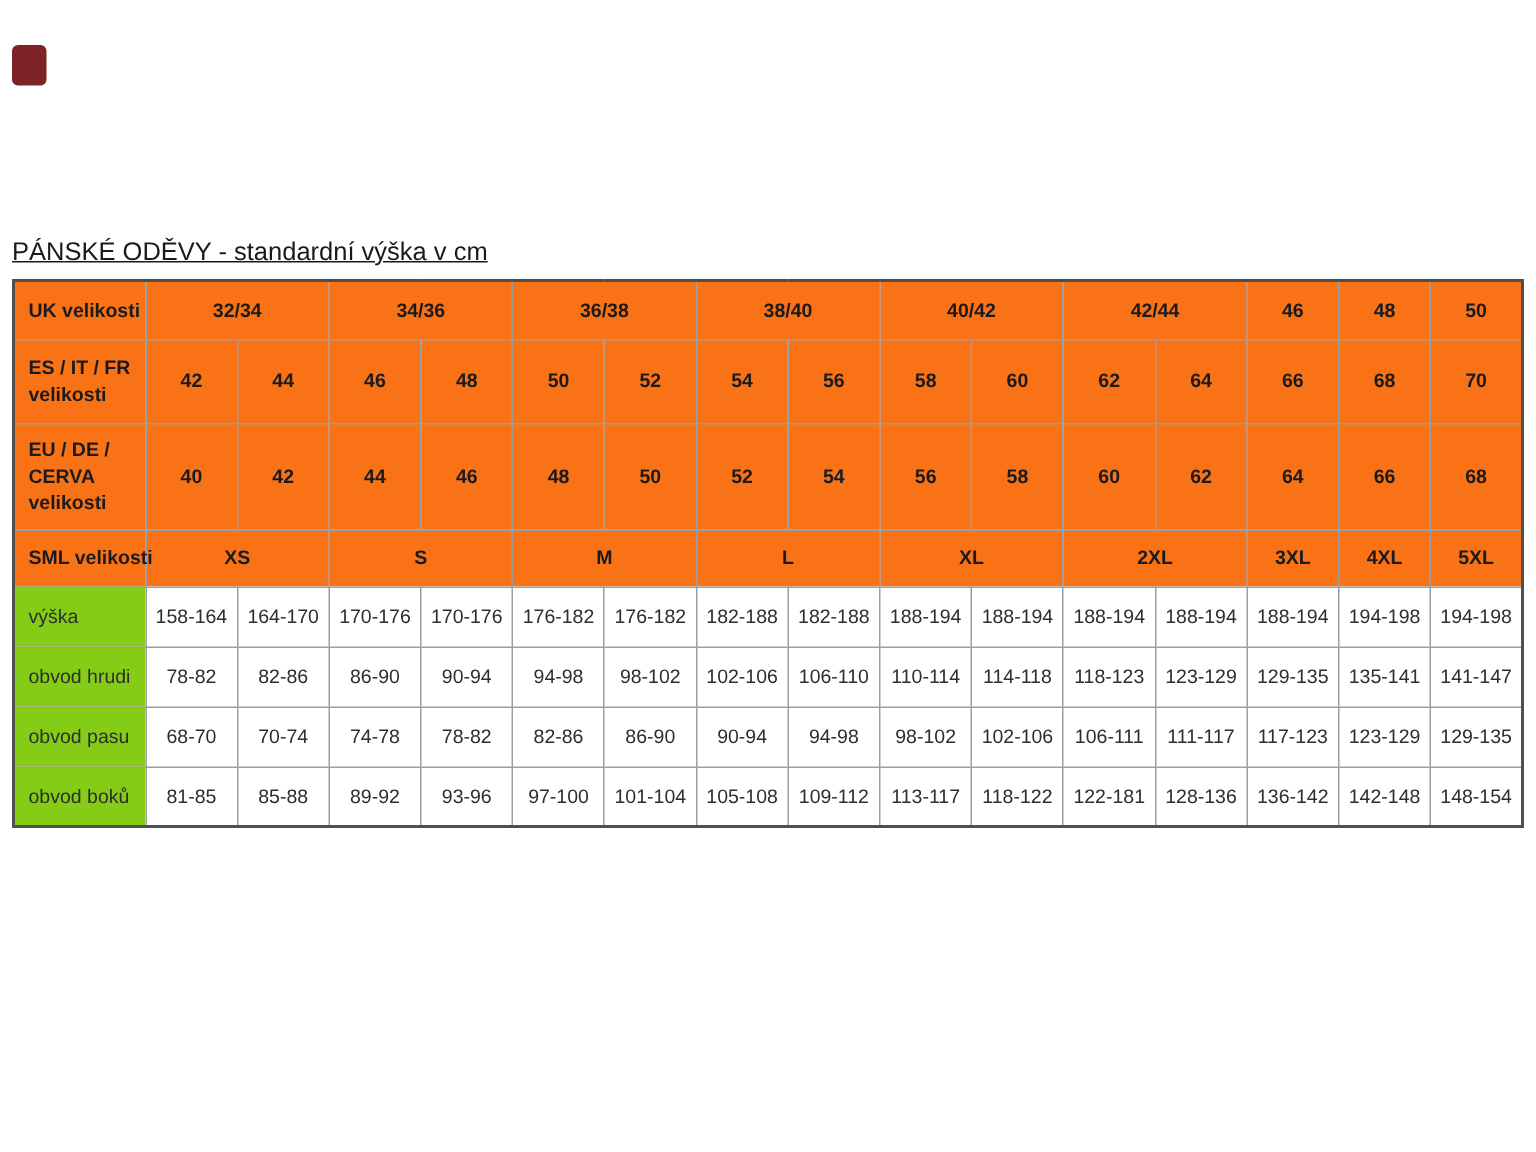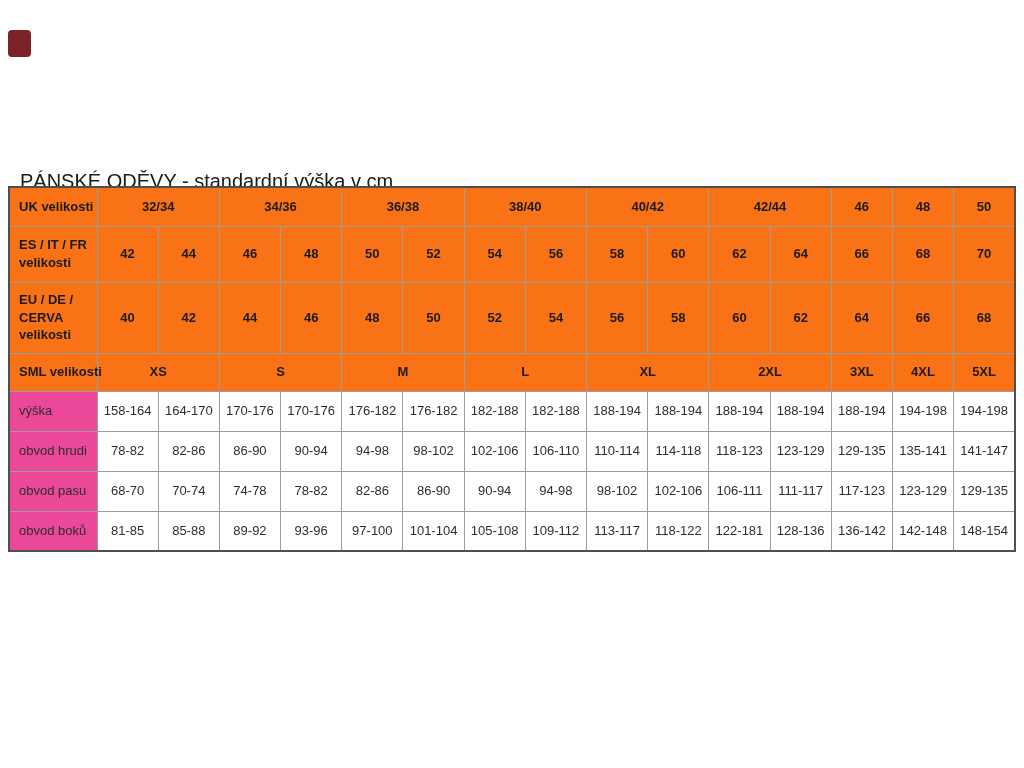--- a/index.html
+++ b/index.html
@@ -13,22 +13,22 @@
   }
   .swatch {
     position: absolute;
     left: 8px; top: 30px;
     width: 23px; height: 27px;
     border-radius: 4px;
   }
   .page-title {
     position: absolute;
     left: 8px; top: 158px;
-    margin: 12px;
-    font-size: 20px;
+    margin: 0;
+    font-size: 17px;
     font-weight: 400;
     color: #1a1a1a;
     text-decoration: underline;
     white-space: pre;
   }
   .tbl-wrap {
     position: absolute;
     left: 8px; top: 186px;
   }
   table.size-table {
@@ -52,21 +52,21 @@
   .size-table td {
     text-align: center;
     padding: 2px 1px;
   }
   tr.kind-header th, tr.kind-header td {
     background: #f97316;
     font-weight: 700;
     color: #1b1b1d;
   }
   tr.kind-data th {
-    background: #ec4899;
+    background: #84cc16;
     font-weight: 400;
     color: #2e2e30;
   }
   tr.kind-data td {
     background: #ffffff;
     font-weight: 400;
     color: #2e2e30;
   }
   tr.row-0 { height: 39px; }
   tr.row-1 { height: 56px; margin-top: 40px; }

